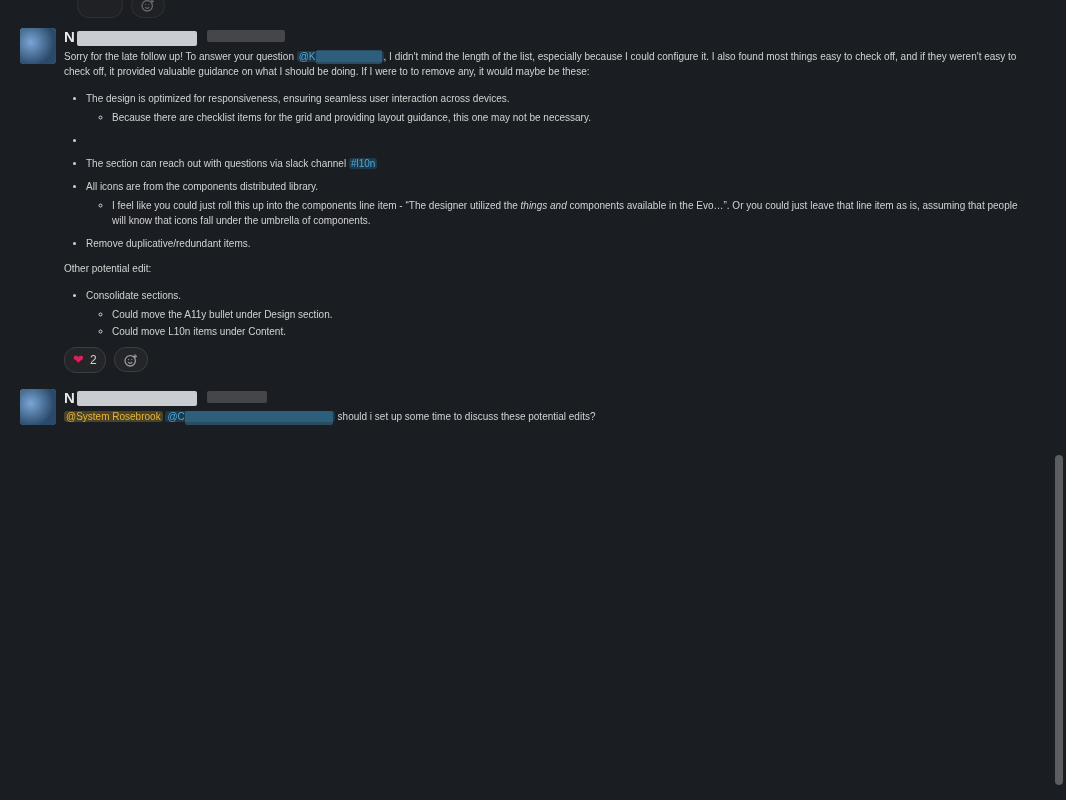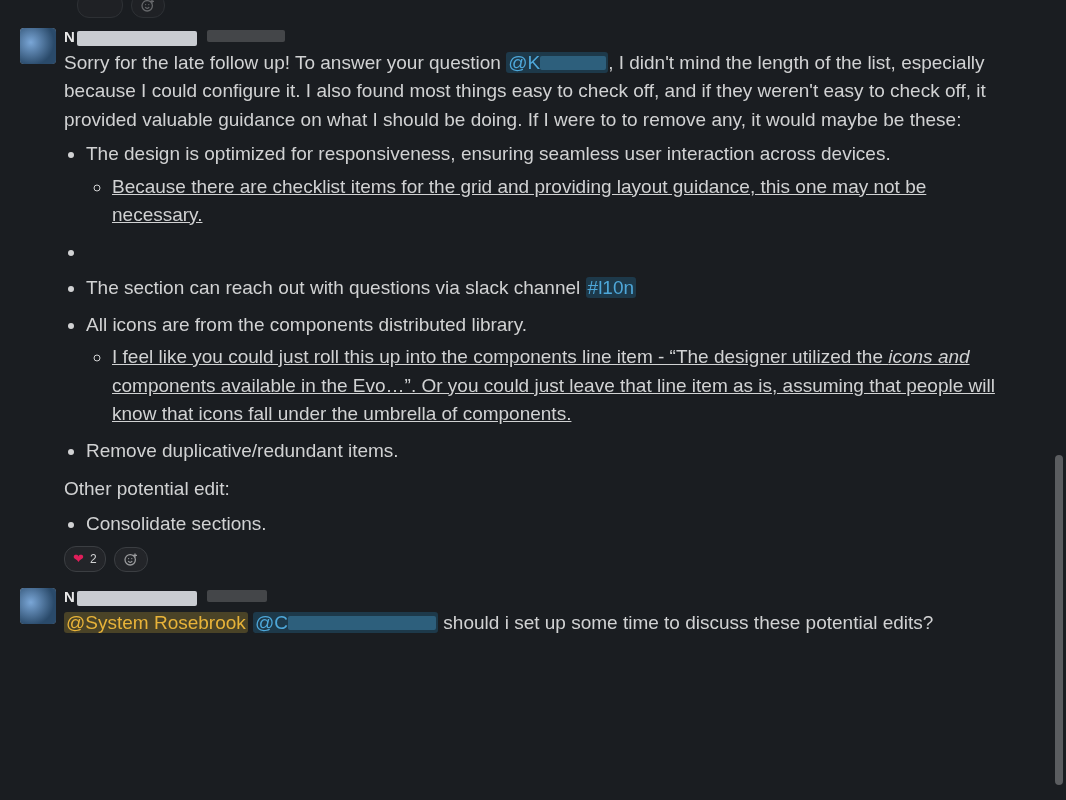--- a/index.html
+++ b/index.html
@@ -12,29 +12,29 @@
   .react-add svg{width:16px;height:16px;}
 
   .msg{display:flex;padding:8px 20px 4px 20px;gap:8px;}
   .avatar{width:36px;height:36px;border-radius:4px;flex-shrink:0;margin-top:2px;background:linear-gradient(135deg,#c2c7cc 0%, #6f7a86 100%);position:relative;overflow:hidden;}
   .avatar::after{content:"";position:absolute;inset:0;background:radial-gradient(circle at 30% 40%, #7aa6d6 0%, #2a4a6a 70%);}
   .msg-body{flex:1;min-width:0;padding-right:6px;}
   .msg-head{display:flex;align-items:baseline;gap:6px;}
   .author{font-weight:900;color:#e8e8e8;font-size:15px;}
   .author-redact{display:inline-block;vertical-align:middle;background:#c9ccd1;border-radius:2px;height:15px;margin-left:2px;}
   .time-redact{display:inline-block;vertical-align:middle;background:#444649;border-radius:2px;height:12px;width:78px;margin-left:4px;}
-  .msg-text{color:#d1d2d3;font-size:19px;}
+  .msg-text{color:#d1d2d3;font-size:10px;}
   .mention{background:#1d394a;color:#4ea7d9;border-radius:3px;padding:0 2px;}
   .mention-gold{background:#4a4327;color:#e8b339;border-radius:3px;padding:0 2px;}
   .channel-link{color:#4ea7d9;background:#1d394a;border-radius:3px;padding:0 2px;}
   .redact-inline{display:inline-block;vertical-align:middle;background:#c9ccd1;border-radius:2px;height:14px;}
   .redact-inline.drk{background:#4ea7d9;opacity:.35;}
-  ul.top{list-style:disc;padding-left:22px;margin:0 0 0 0;}
+  ul.top{list-style:disc;padding-left:22px;margin:12px 0 0 0;}
   ul.top>li{margin:6px 0 8px 0;}
-  ul.sub{list-style:circle;padding-left:26px;margin:4px 0 0 0;text-decoration:underline;}
+  ul.sub{list-style:circle;padding-left:26px;margin:4px 0 0 0;}
   ul.sub>li{margin:2px 0;}
   em{font-style:italic;}
   .heart{color:#e01e5a;font-size:13px;}
   .scrollbar{position:absolute;right:3px;top:0;width:8px;height:100%;}
   .scroll-thumb{position:absolute;right:0;width:8px;border-radius:4px;background:#5b5d60;top:455px;height:330px;}
 </style>
 </head>
 <body>
 
 <div class="scroll-area">
@@ -71,34 +71,38 @@
           </li>
           <li>
           </li>
           <li>
             <span>The section can reach out with questions via slack channel </span><span class="channel-link">#l10n</span>
           </li>
           <li>
             <span>All icons are from the components distributed library.</span>
             <ul class="sub">
               <li>
-                <span>I feel like you could just roll this up into the components line item - “The designer utilized the </span><em>icons and</em><span> components available in the Evo…”. Or you could just leave that line item as is, assuming that people will know that icons fall under the umbrella of components.</span>
+                <span>I feel like you could just roll this up into the components line item - “The designer utilized the </span><em>things and</em><span> components available in the Evo…”. Or you could just leave that line item as is, assuming that people will know that icons fall under the umbrella of components.</span>
               </li>
             </ul>
           </li>
           <li>
             <span>Remove duplicative/redundant items.</span>
           </li>
         </ul>
 
         <div style="margin-top:10px;"><span>Other potential edit:</span></div>
 
         <ul class="top">
           <li>
             <span>Consolidate sections.</span>
+            <ul class="sub">
+              <li><span>Could move the A11y bullet under Design section.</span></li>
+              <li><span>Could move L10n items under Content.</span></li>
+            </ul>
           </li>
         </ul>
       </div>
 
       <div class="reactions-row" style="margin-left:0;margin-top:8px;">
         <span class="react-pill">
           <span class="heart">❤</span>
           <span>2</span>
         </span>
         <span class="react-add">

